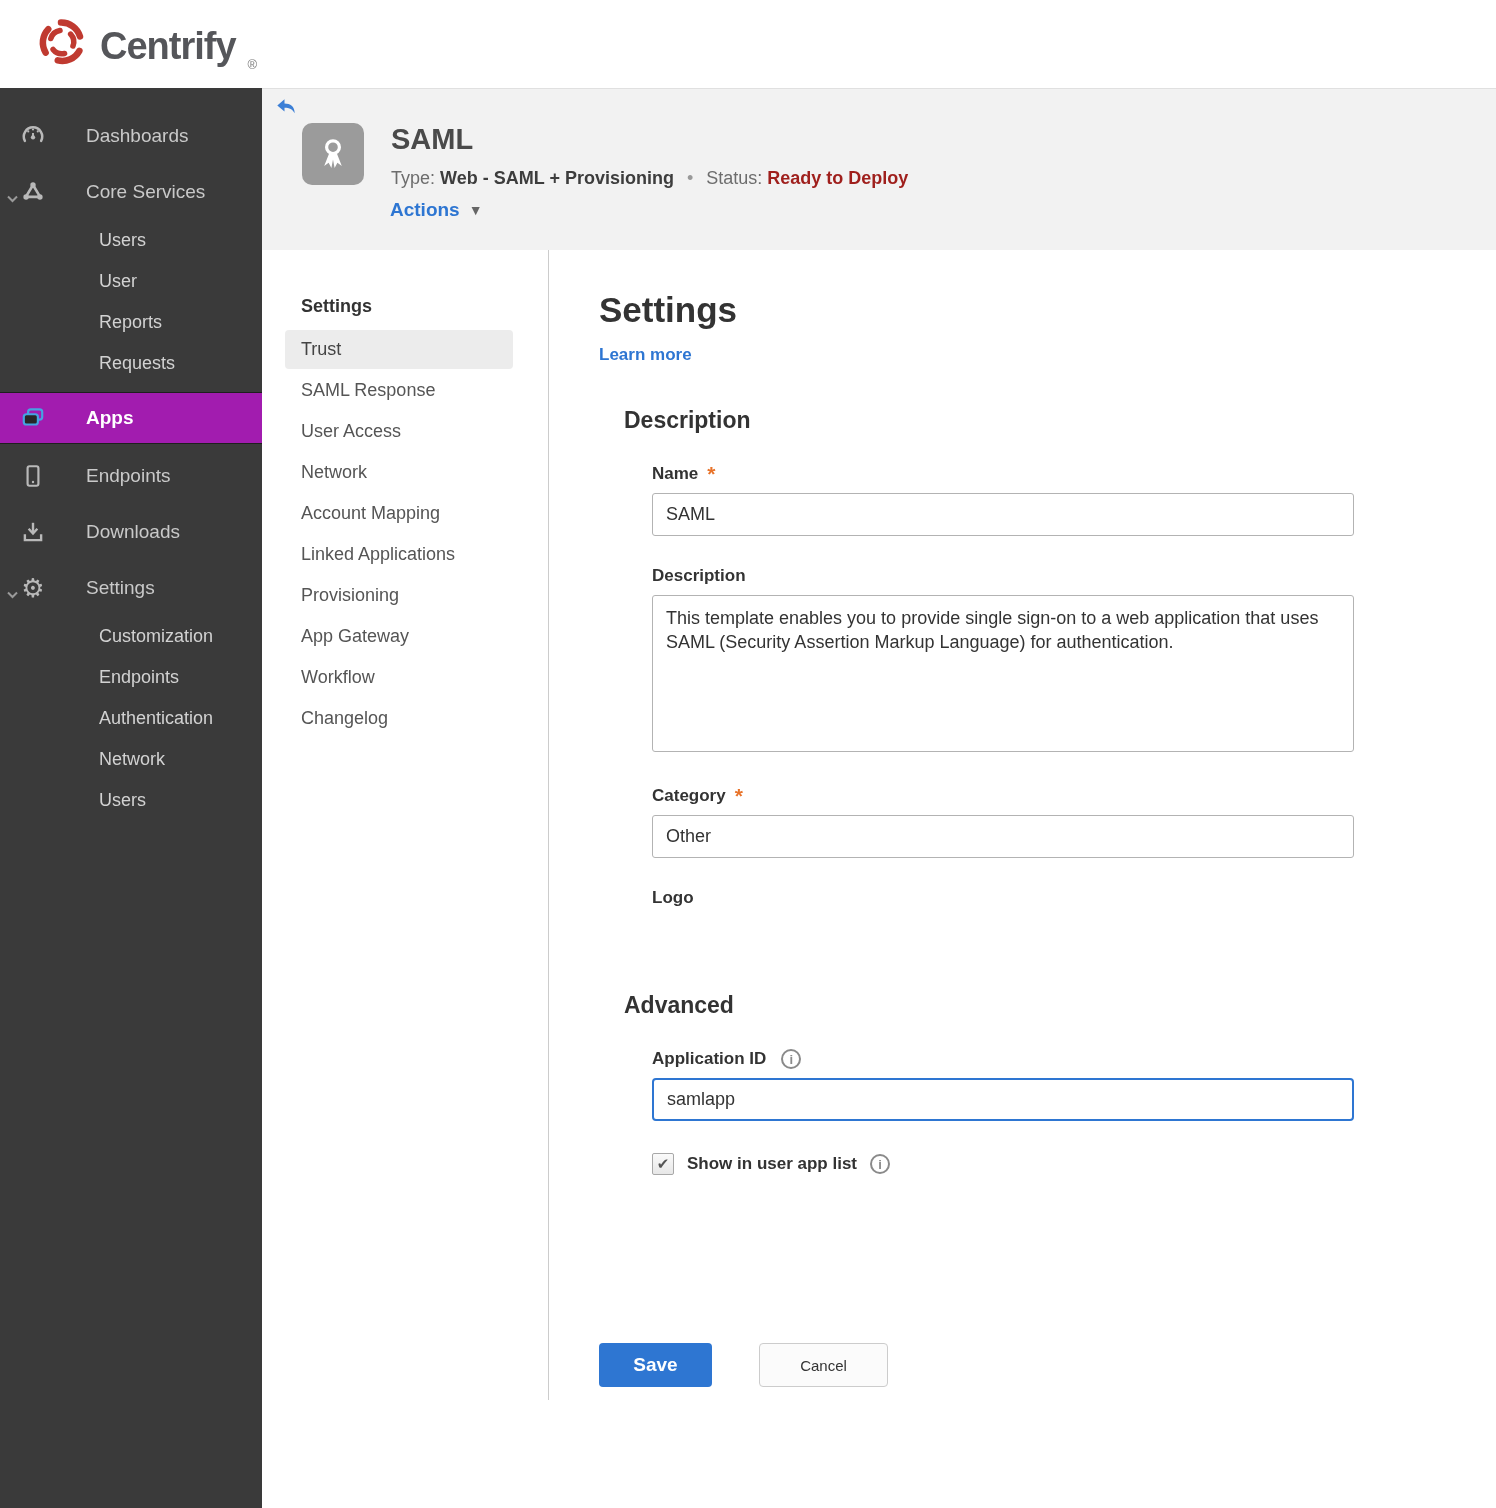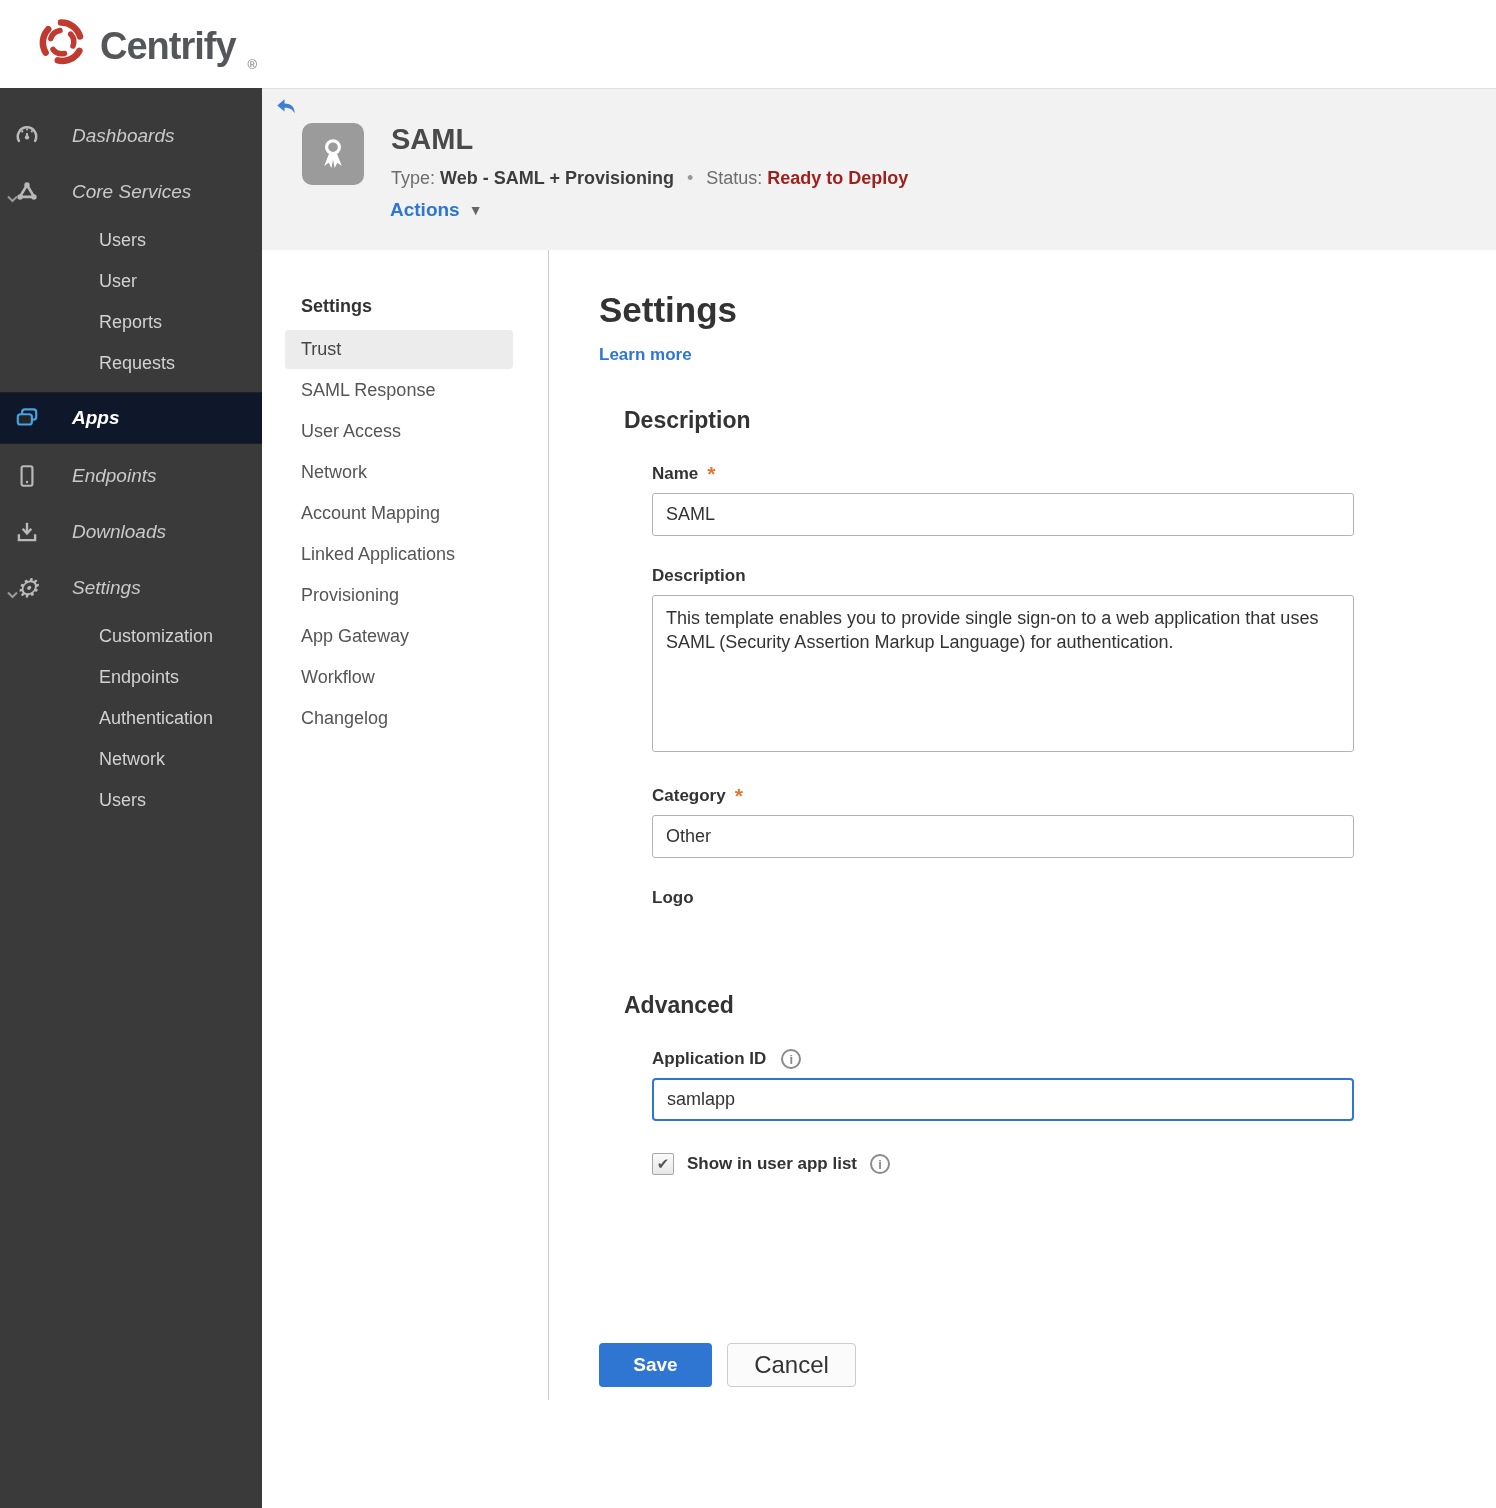--- a/index.html
+++ b/index.html
@@ -7,23 +7,23 @@
   .page { position:relative; width:1496px; height:1508px; overflow:hidden; background:#fff; }
 
   
   .topbar { position:absolute; top:0; left:0; width:1496px; height:88px; background:#fff; }
   .brand { display:flex; align-items:flex-end; gap:12px; padding:16px 0 0 36px; }
   .brand-name { font-size:38px; color:#55565a; font-weight:600; letter-spacing:-1px; line-height:52px; }
   .brand-tm { font-size:13px; color:#7a7a7a; margin-top:6px; }
 
   
   .sidebar { position:absolute; top:88px; left:0; width:262px; height:1420px; background:#3a3a3a; padding-top:20px; }
-  .side-item { position:relative; display:flex; align-items:center; height:56px; padding-left:14px; gap:32px; color:#c9c9c9; font-size:19px; cursor:pointer;font-style:italic; }
+  .side-item { position:relative; display:flex; align-items:center; height:56px; padding-left:20px; gap:40px; color:#c9c9c9; font-size:19px; cursor:pointer; }
   .side-item .chev { position:absolute; left:6px; top:23px; }
-  .side-item.selected { background:#0f172a; color:#fff; font-weight:bold; border-top:1px solid #1f1f1f; border-bottom:1px solid #1f1f1f; height:52px; }
+  .side-item.selected { background:#a21caf; color:#fff; font-weight:bold; border-top:1px solid #1f1f1f; border-bottom:1px solid #1f1f1f; height:52px; }
   .side-sub { display:block; padding:10px 0 10px 99px; color:#d2d2d2; font-size:18px; cursor:pointer; }
   .sideicon { width:26px; height:26px; flex:0 0 26px; }
   .gear-glyph { font-size:26px; color:#b9b9b9; width:26px; text-align:center; line-height:26px; }
 
   
   .content { position:absolute; top:88px; left:262px; width:1234px; height:1420px; background:#fff; }
   .app-header { height:162px; background:#f2f2f2; border-top:1px solid #e0e0e0; position:relative; }
   .back-btn { position:absolute; left:13px; top:9px; width:22px; height:18px; cursor:pointer; }
   .header-main { position:absolute; left:40px; top:34px; display:flex; gap:27px; }
   .app-icon { width:62px; height:62px; background:#9b9b9b; border-radius:10px; display:flex; align-items:center; justify-content:center; }
@@ -55,21 +55,21 @@
   .browse-btn { height:43px; padding:0 34px; background:#fbfbfb; border:1px solid #ccc; border-radius:4px; font-size:18px; color:#333; font-family:inherit; cursor:pointer; }
   .logo-hint { color:#9b9b9b; font-size:18px; margin-top:15px; }
   .adv-heading { margin-top:84px; }
   .app-id-input { border:2px solid #2e76d2; border-radius:4px; }
   .checkbox-row { display:flex; align-items:center; gap:13px; margin-top:32px; }
   .checkbox { width:22px; height:22px; background:linear-gradient(#fafafa,#e7e7e7); border:1px solid #a8a8a8; border-radius:2px; display:flex; align-items:center; justify-content:center; color:#555; font-size:15px; cursor:pointer; }
   .checkbox-label { font-size:17px; font-weight:bold; color:#333; }
   .info-icon { width:20px; height:20px; border:2px solid #8a8a8a; border-radius:50%; display:inline-flex; align-items:center; justify-content:center; color:#8a8a8a; font-size:13px; font-weight:bold; font-style:normal; cursor:pointer; flex:0 0 20px; }
   .footer-row { margin-top:168px; display:flex; gap:15px; }
   .save-btn { width:113px; height:44px; background:#2e76d2; color:#ffffff; border:none; border-radius:4px; font-size:19px; font-weight:bold; font-family:inherit; cursor:pointer; }
-  .cancel-btn { width:129px; height:44px; background:#fbfbfb; border:1px solid #ccc; border-radius:4px; font-size:24px; color:#333; font-family:inherit; cursor:pointer; }
+  .cancel-btn { width:129px; height:44px; background:#fbfbfb; border:1px solid #ccc; border-radius:4px; font-size:15px; color:#333; font-family:inherit; cursor:pointer;margin-left:32px; }
 </style>
 </head>
 <body>
 
 <div class="page">
 
   <div class="topbar">
     <div class="brand">
       <span>
         <svg width="52" height="52" viewBox="0 0 52 52">

